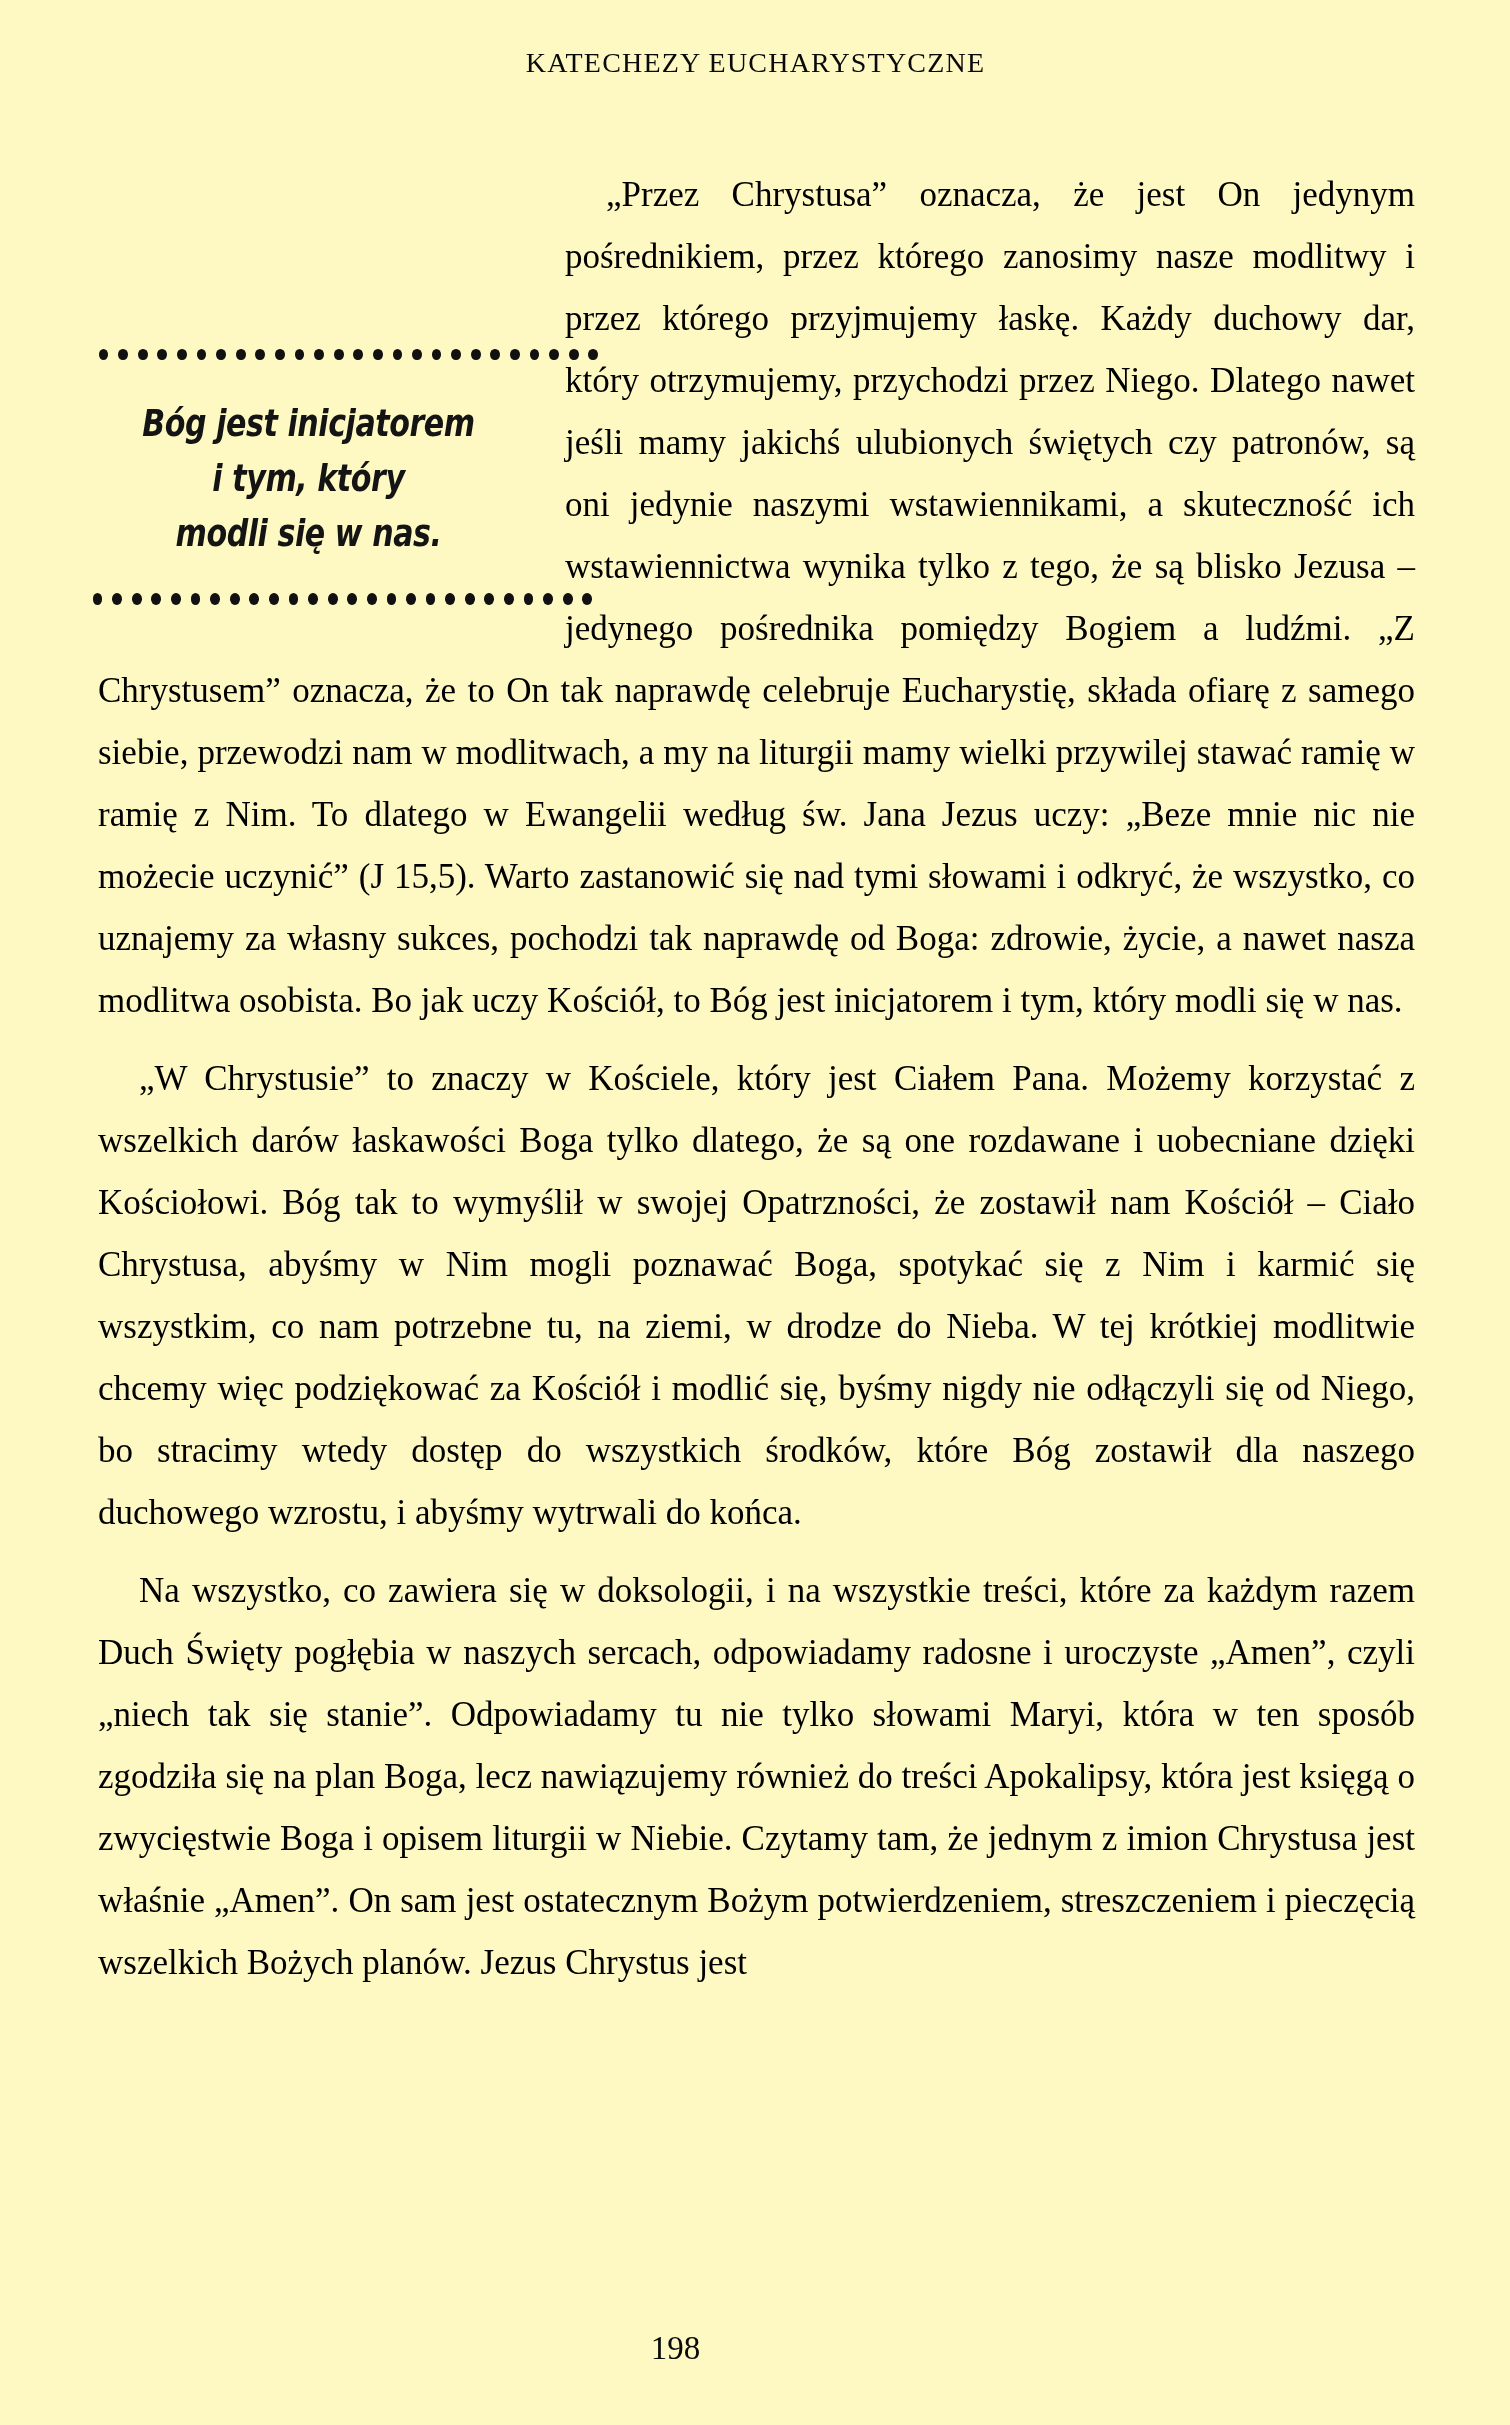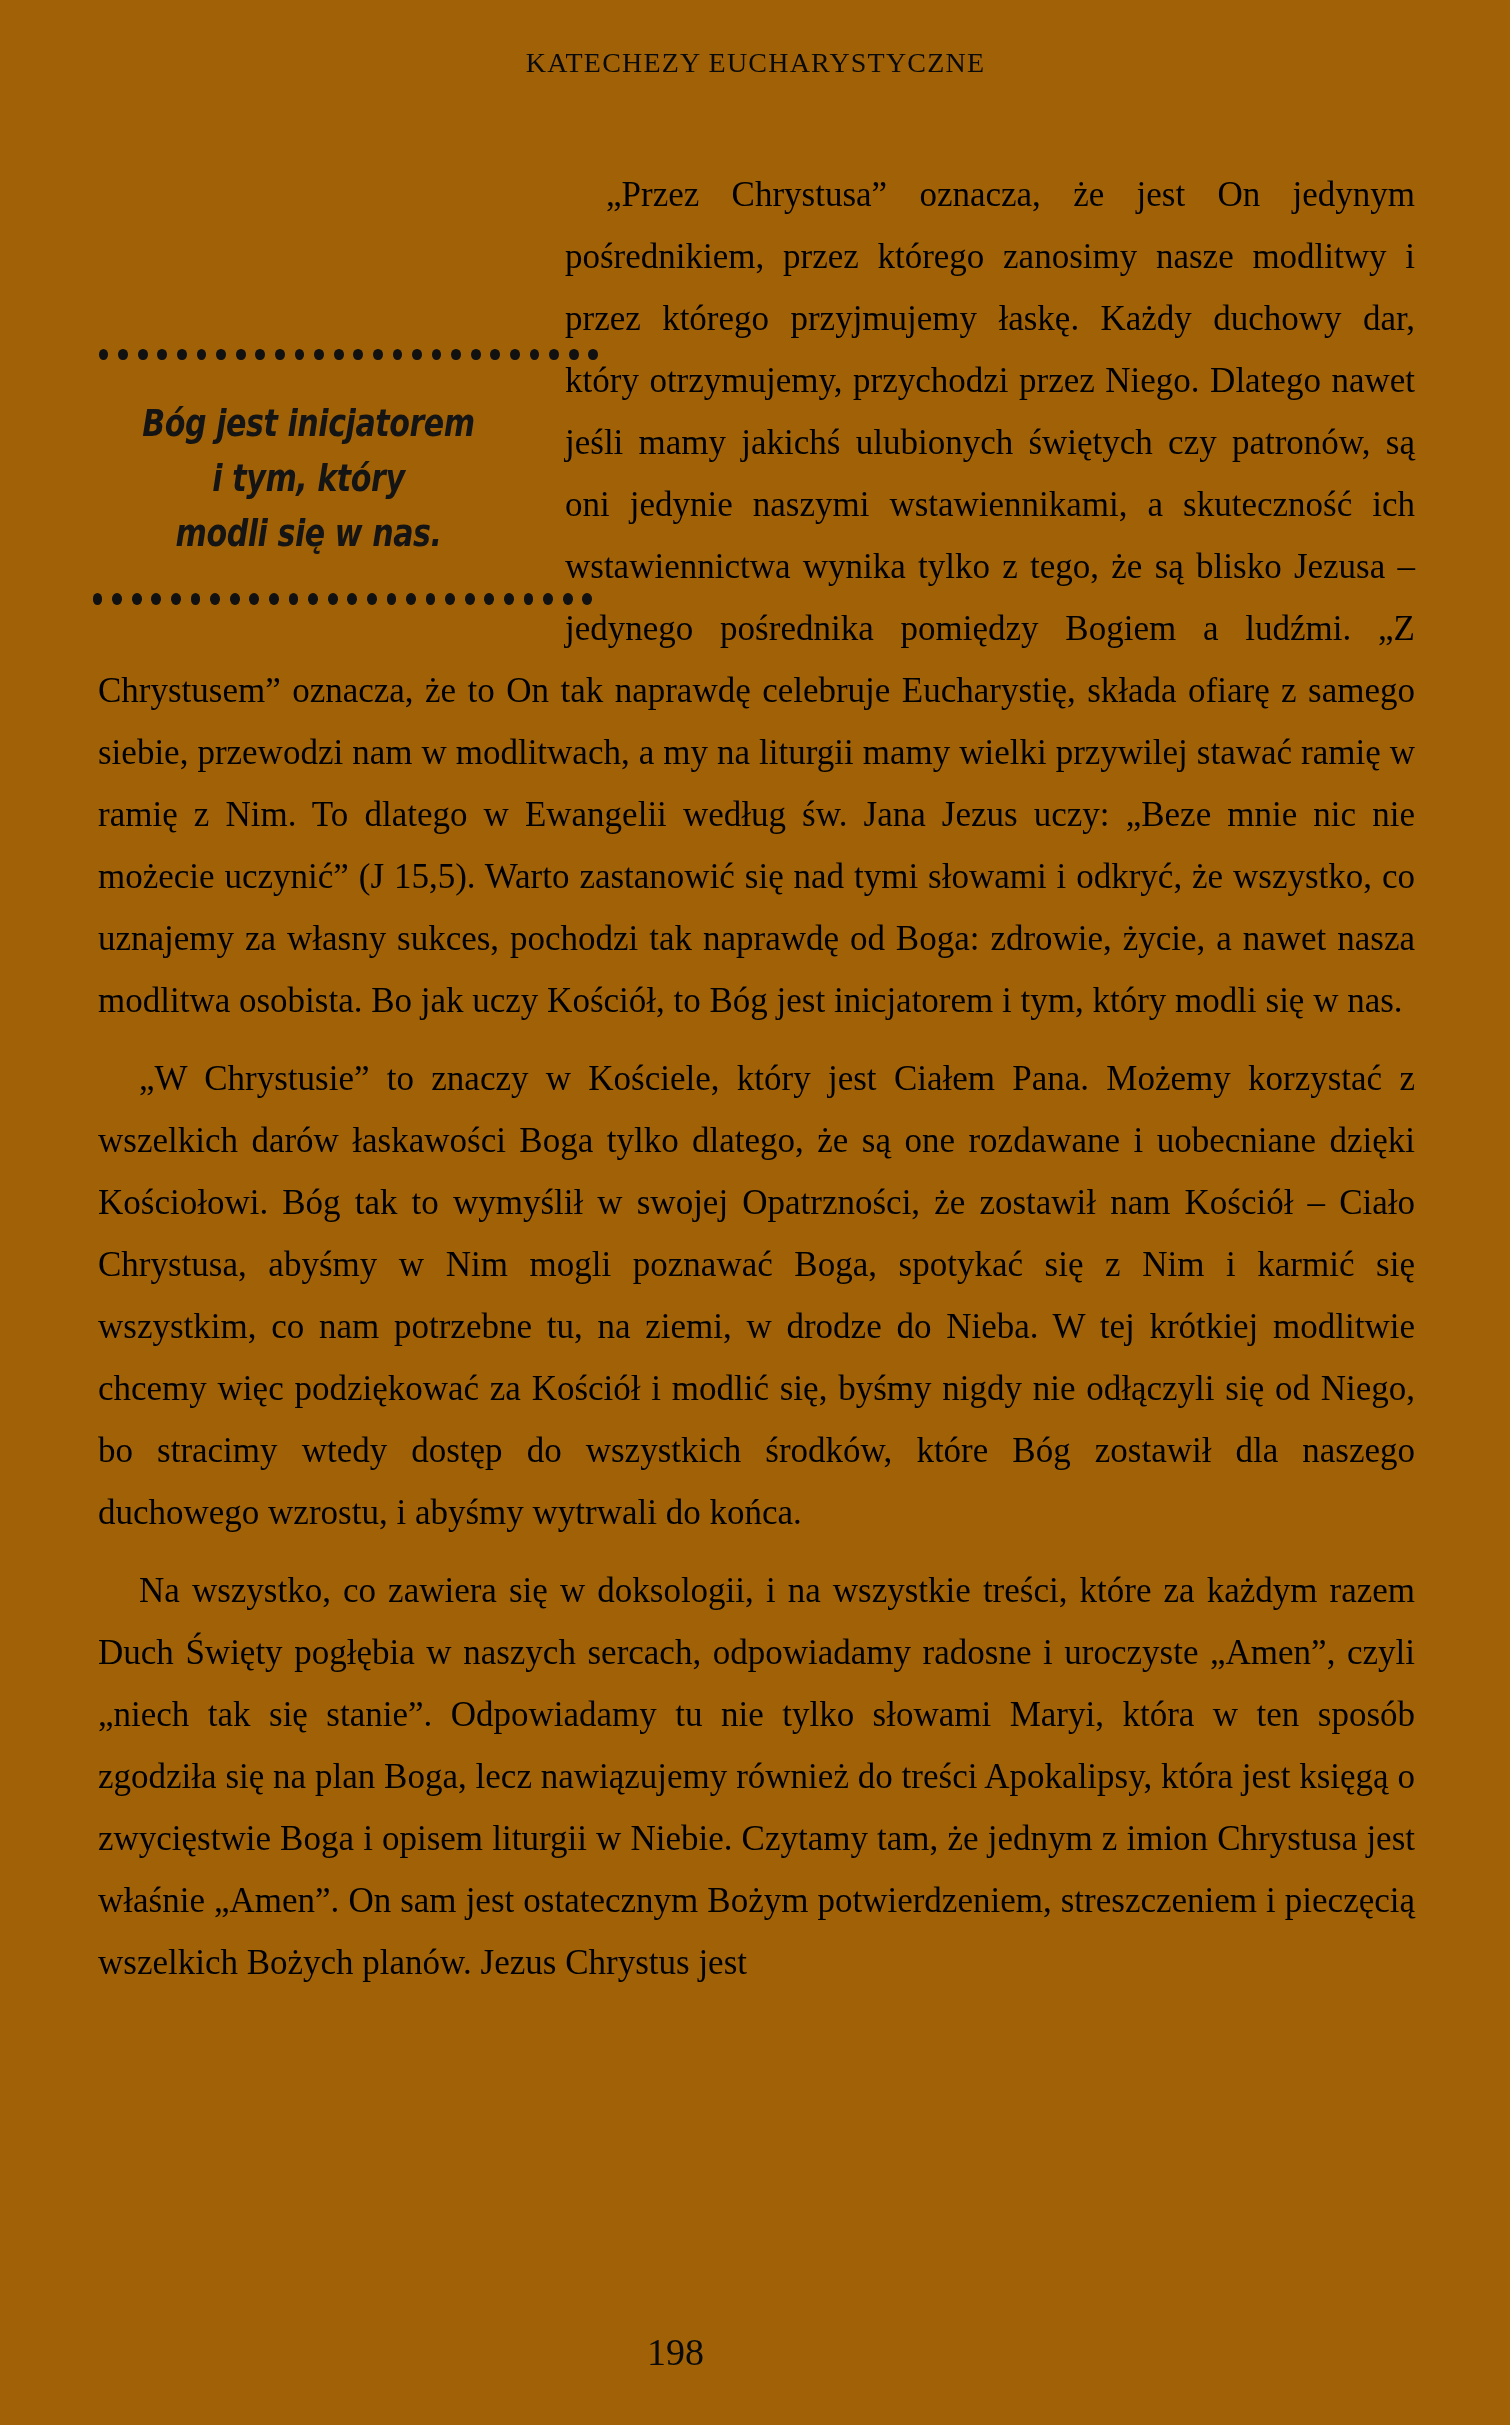--- a/index.html
+++ b/index.html
@@ -4,21 +4,21 @@
 <style>
   html, body {
     margin: 0;
     padding: 0;
     background: #ffffff;
   }
   .page {
     position: relative;
     width: 1511px;
     height: 2426px;
-    background: #a16207;
+    background: #fef9c3;
     overflow: hidden;
     font-family: "Liberation Serif", "DejaVu Serif", serif;
     color: #000000;
   }
 
   
   .running-head {
     position: absolute;
     top: 47px;
     left: 0;
@@ -97,21 +97,21 @@
   }
   .pq-text .ln { display: block; white-space: nowrap; }
 
   
   .folio {
     position: absolute;
     left: 0;
     top: 2330px;
     width: 1351px;
     text-align: center;
-    font-size: 38px;
+    font-size: 33px;
     color: #0a0a0a;
   }
 </style>
 </head>
 <body>
 
 <div class="page">
 
   <div class="running-head">KATECHEZY EUCHARYSTYCZNE</div>
 

